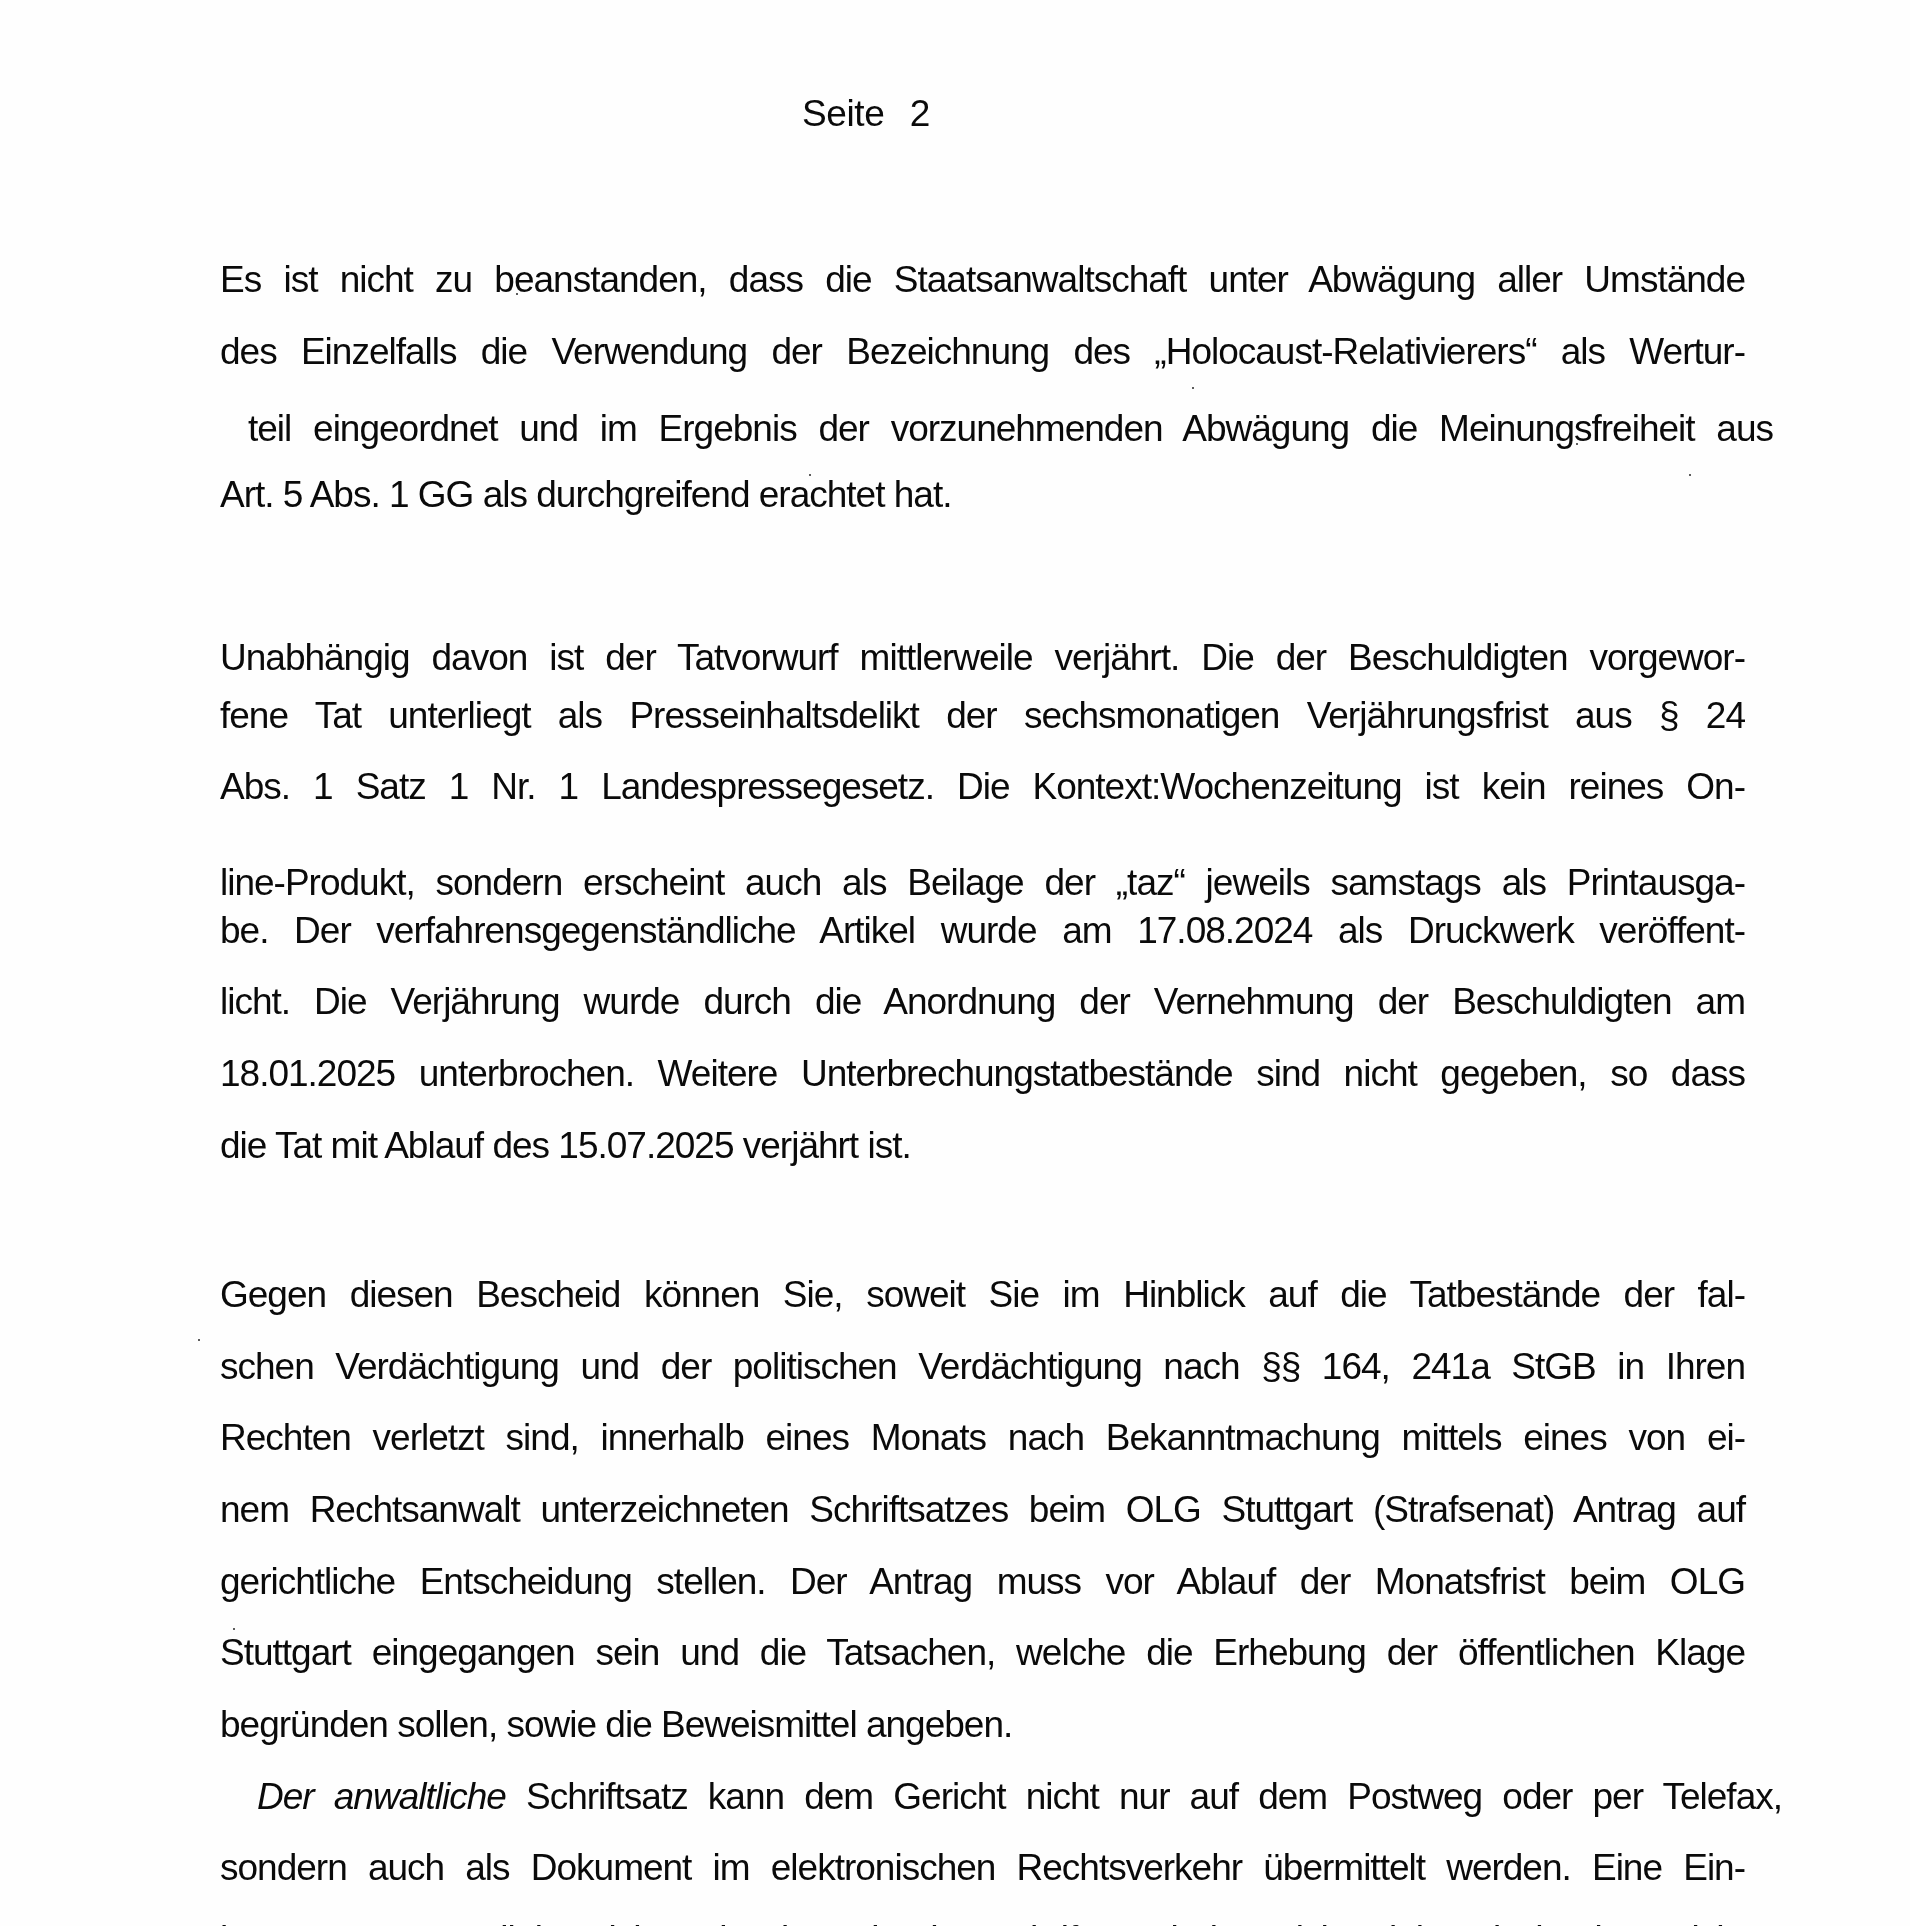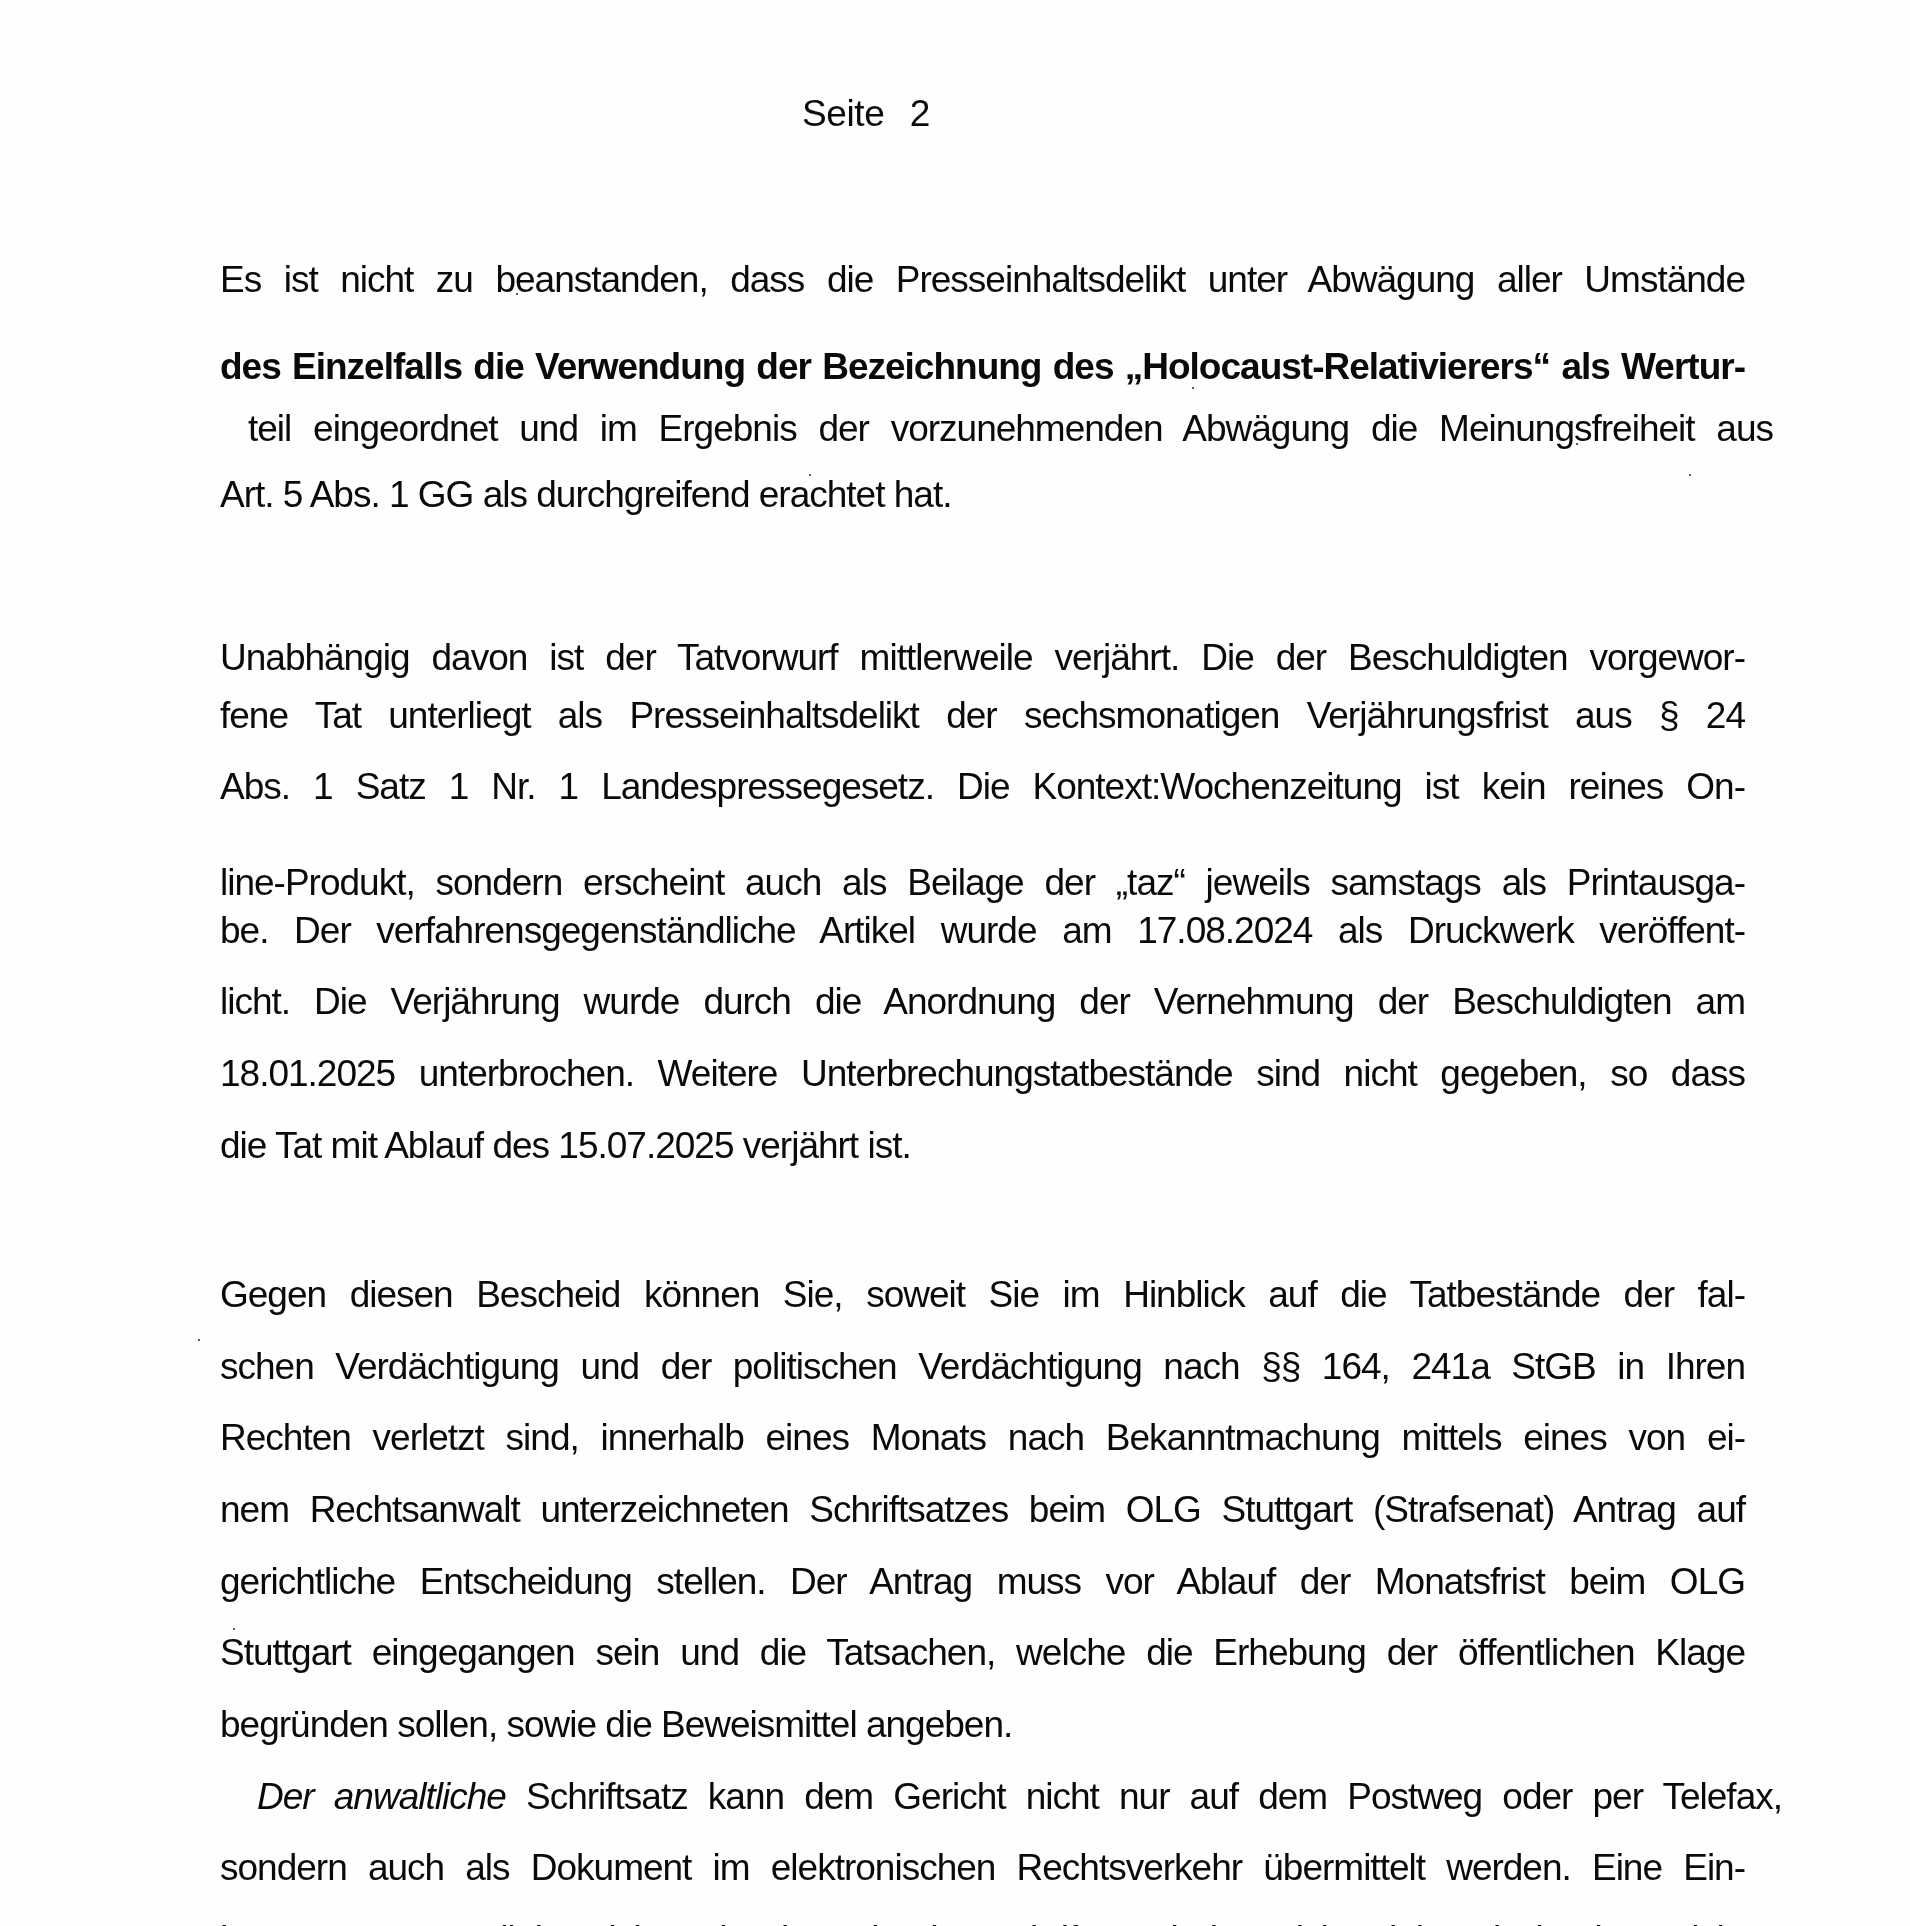--- a/index.html
+++ b/index.html
@@ -57,22 +57,22 @@
     }
   </style>
 </head>
 <body>
 
 <div class="page">
 
   <div class="page-number">Seite  2</div>
 
   <div>
-    <div class="line justify" style="top:257px;">Es ist nicht zu beanstanden, dass die Presseinhaltsdelikt unter Abwägung aller Umstände</div>
-    <div class="line justify" style="top:344px;font-weight:bold;">des Einzelfalls die Verwendung der Bezeichnung des „Holocaust-Relativierers“ als Wertur-</div>
+    <div class="line justify" style="top:257px;">Es ist nicht zu beanstanden, dass die Staatsanwaltschaft unter Abwägung aller Umstände</div>
+    <div class="line justify" style="top:329px;">des Einzelfalls die Verwendung der Bezeichnung des „Holocaust-Relativierers“ als Wertur-</div>
     <div class="line justify" style="top:406px;margin-left:28px;">teil eingeordnet und im Ergebnis der vorzunehmenden Abwägung die Meinungsfreiheit aus</div>
     <div class="line" style="top:472px;">Art. 5 Abs. 1 GG als durchgreifend erachtet hat.</div>
   </div>
 
   <div>
     <div class="line justify" style="top:621px;margin-top:14px;">Unabhängig davon ist der Tatvorwurf mittlerweile verjährt. Die der Beschuldigten vorgewor-</div>
     <div class="line justify" style="top:693px;">fene Tat unterliegt als Presseinhaltsdelikt der sechsmonatigen Verjährungsfrist aus § 24</div>
     <div class="line justify" style="top:764px;">Abs. 1 Satz 1 Nr. 1 Landespressegesetz. Die Kontext:Wochenzeitung ist kein reines On-</div>
     <div class="line justify" style="top:836px;margin-top:24px;">line-Produkt, sondern erscheint auch als Beilage der „taz“ jeweils samstags als Printausga-</div>
     <div class="line justify" style="top:908px;">be. Der verfahrensgegenständliche Artikel wurde am 17.08.2024 als Druckwerk veröffent-</div>

